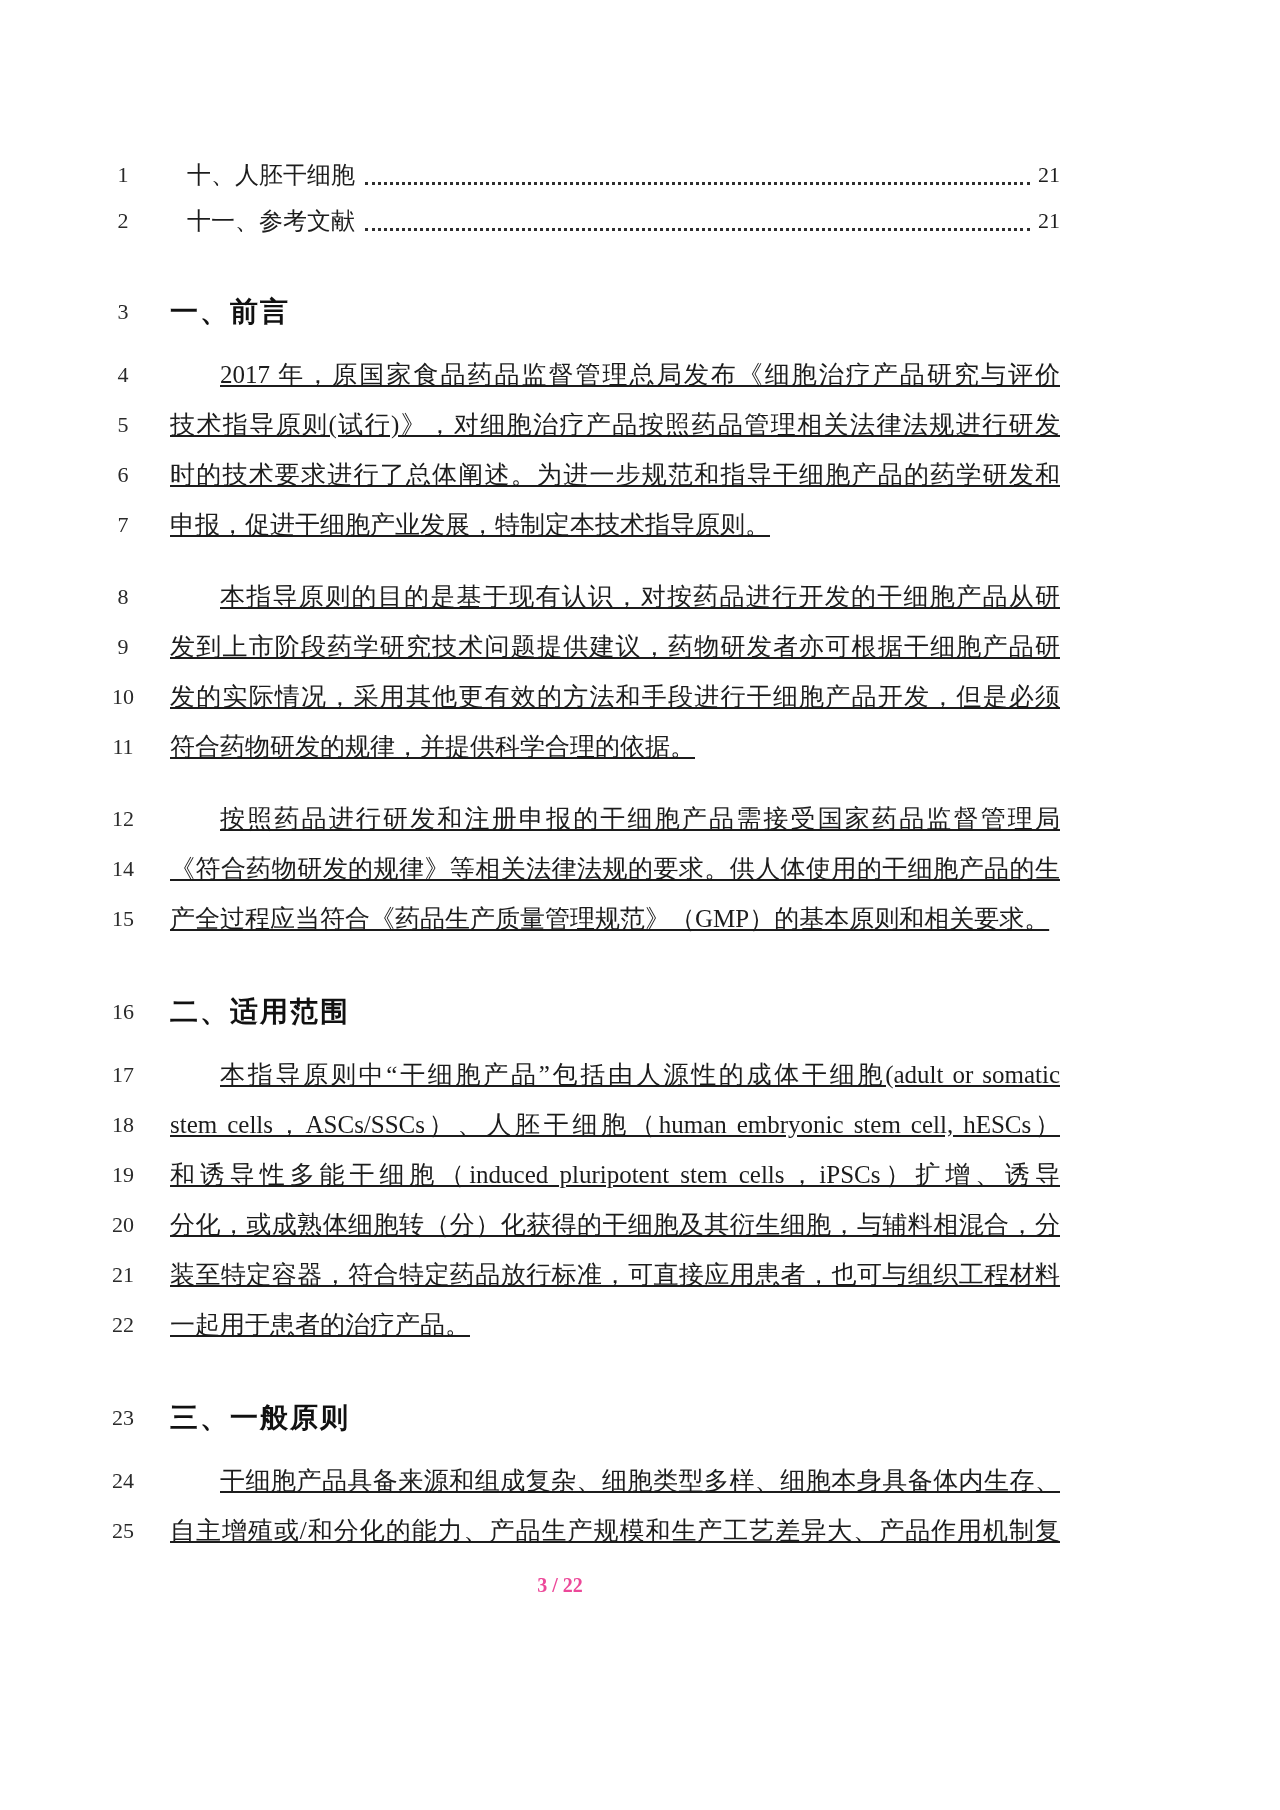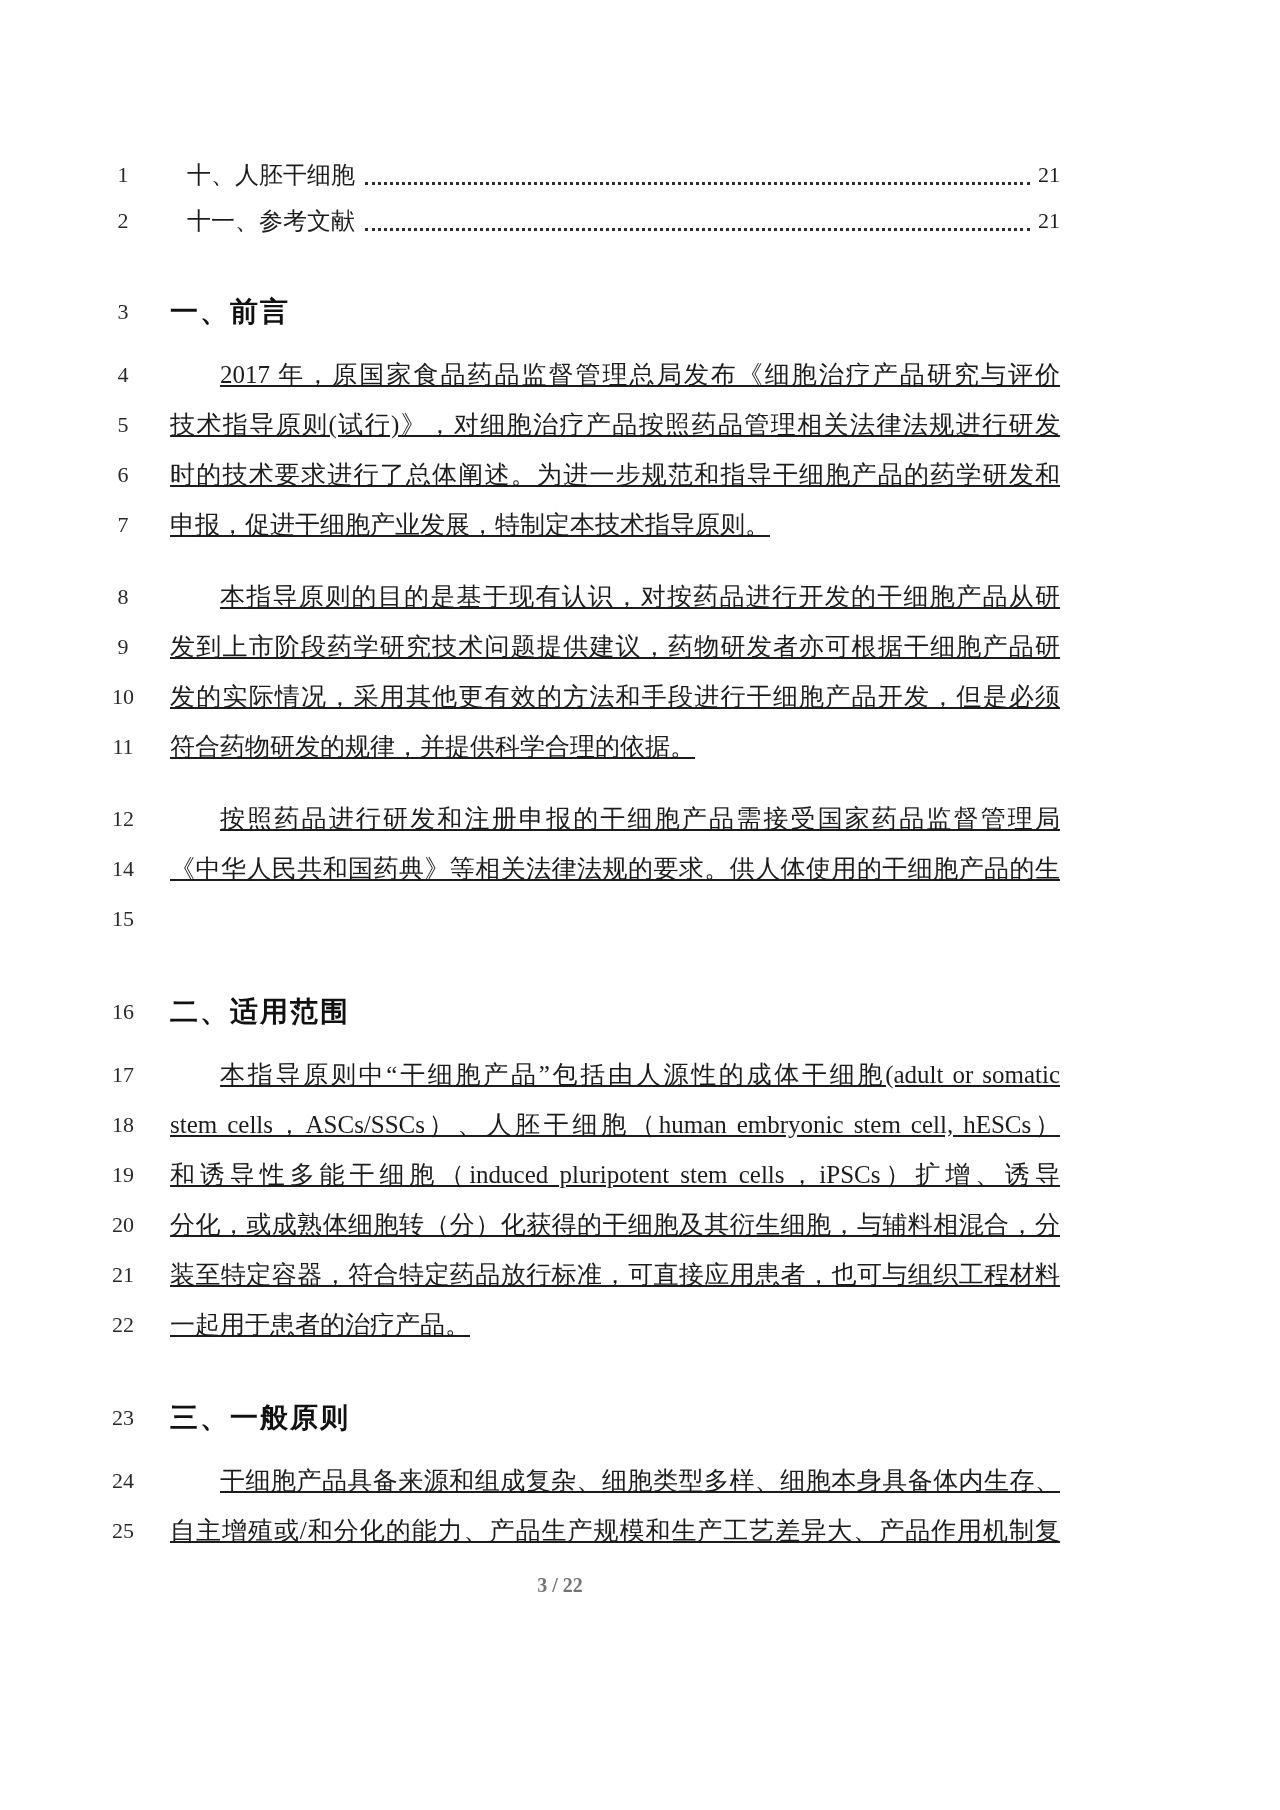--- a/index.html
+++ b/index.html
@@ -84,21 +84,21 @@
   }
   .ltext.indent { text-indent: 50px; }
   
   .footer {
     margin-top: 18px;
     margin-left: 100px;
     width: 920px;
     text-align: center;
     font-size: 20px;
     font-weight: 700;
-    color: #737373;
+    color: #ec4899;
   }
 </style>
 </head>
 <body>
 
 <div class="page">
 
   <div>
     <div class="toc-row">
       <span class="lnum">1</span>
@@ -152,24 +152,25 @@
     <span class="lnum">11</span>
     <div class="ltext">符合药物研发的规律，并提供科学合理的依据。</div>
   </div>
 
   <div class="row mt-parag">
     <span class="lnum">12</span>
     <div class="ltext fill indent">按照药品进行研发和注册申报的干细胞产品需接受国家药品监督管理局</div>
   </div>
   <div class="row">
     <span class="lnum">14</span>
-    <div class="ltext fill">《中华人民共和国药典》等相关法律法规的要求。供人体使用的干细胞产品的生</div>
+    <div class="ltext fill">《符合药物研发的规律》等相关法律法规的要求。供人体使用的干细胞产品的生</div>
   </div>
   <div class="row">
     <span class="lnum">15</span>
+    <div class="ltext">产全过程应当符合《药品生产质量管理规范》（GMP）的基本原则和相关要求。</div>
   </div>
 
   <div class="row hrow mt-sec">
     <span class="lnum">16</span>
     <h2 class="htext">二、适用范围</h2>
   </div>
 
   <div class="row mt-para">
     <span class="lnum">17</span>
     <div class="ltext fill indent">本指导原则中“干细胞产品”包括由人源性的成体干细胞(adult or somatic</div>

